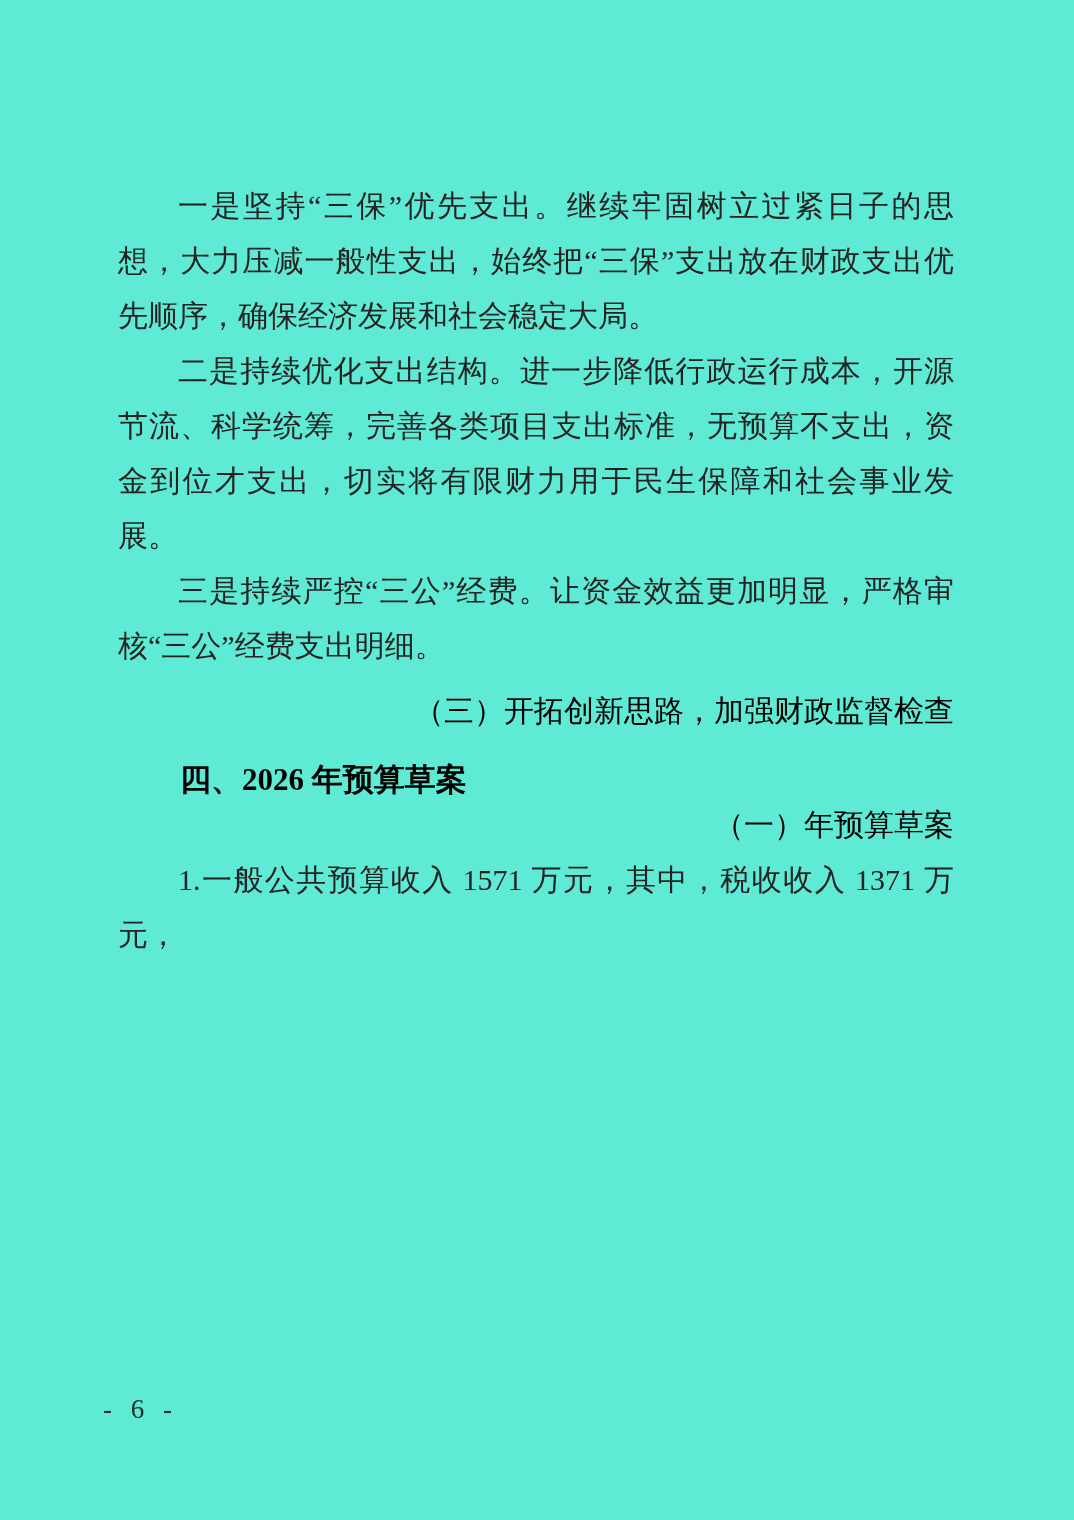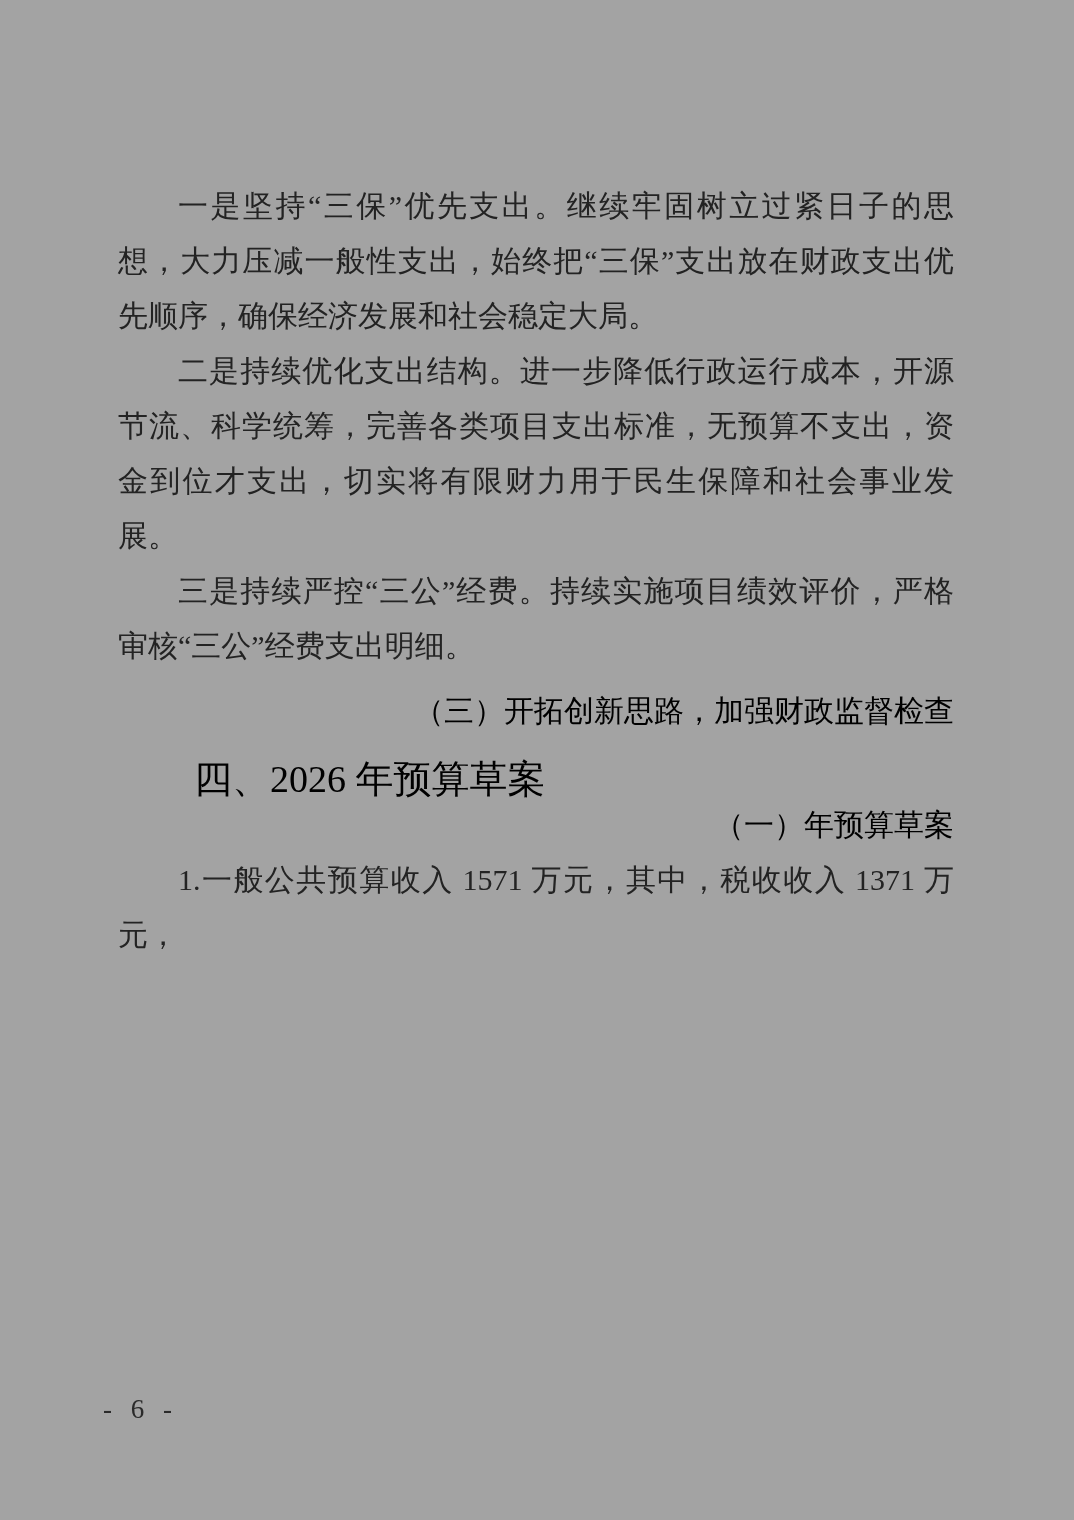--- a/index.html
+++ b/index.html
@@ -5,21 +5,21 @@
   html, body {
     margin: 0;
     padding: 0;
     background: #e8e8e8;
   }
   .page {
     position: relative;
     width: 1074px;
     height: 1520px;
     margin: 0 auto;
-    background: #a3a3a3;
+    background: #5eead4;
     overflow: hidden;
     font-family: "Liberation Serif", "DejaVu Serif", serif;
   }
   .content {
     position: absolute;
     left: 118px;
     top: 178px;
     width: 836px;
   }
   .para {
@@ -36,26 +36,26 @@
     margin: 10px 0 0 0;
     font-size: 30px;
     line-height: 55px;
     color: #000000;
     text-align: right;
     text-indent: 2em;
     font-weight: 400;
   }
   .heading-main {
     margin: 14px 0 0 0;
-    font-size: 38px;
+    font-size: 31px;
     line-height: 55px;
     color: #000000;
     text-align: left;
     text-indent: 2em;
-    font-weight: 400;
+    font-weight: 700;
   }
   .heading-main + .heading-sub {
     margin-top: -10px;
   }
   .page-number {
     position: absolute;
     left: 103px;
     top: 1392px;
     font-size: 27px;
     line-height: 34px;
@@ -64,20 +64,20 @@
     font-weight: 400;
   }
 </style>
 </head>
 <body>
 
 <div class="page">
   <div class="content">
     <p class="para">一是坚持“三保”优先支出。继续牢固树立过紧日子的思想，大力压减一般性支出，始终把“三保”支出放在财政支出优先顺序，确保经济发展和社会稳定大局。</p>
     <p class="para">二是持续优化支出结构。进一步降低行政运行成本，开源节流、科学统筹，完善各类项目支出标准，无预算不支出，资金到位才支出，切实将有限财力用于民生保障和社会事业发展。</p>
-    <p class="para">三是持续严控“三公”经费。持续实施项目绩效评价，严格审核“三公”经费支出明细。</p>
+    <p class="para">三是持续严控“三公”经费。让资金效益更加明显，严格审核“三公”经费支出明细。</p>
     <p class="heading-sub">（三）开拓创新思路，加强财政监督检查</p>
     <p class="heading-main">四、2026 年预算草案</p>
     <p class="heading-sub">（一）年预算草案</p>
     <p class="para">1.一般公共预算收入 1571 万元，其中，税收收入 1371 万元，</p>
   </div>
   <div class="page-number">- 6 -</div>
 </div>
 
 </body></html>

